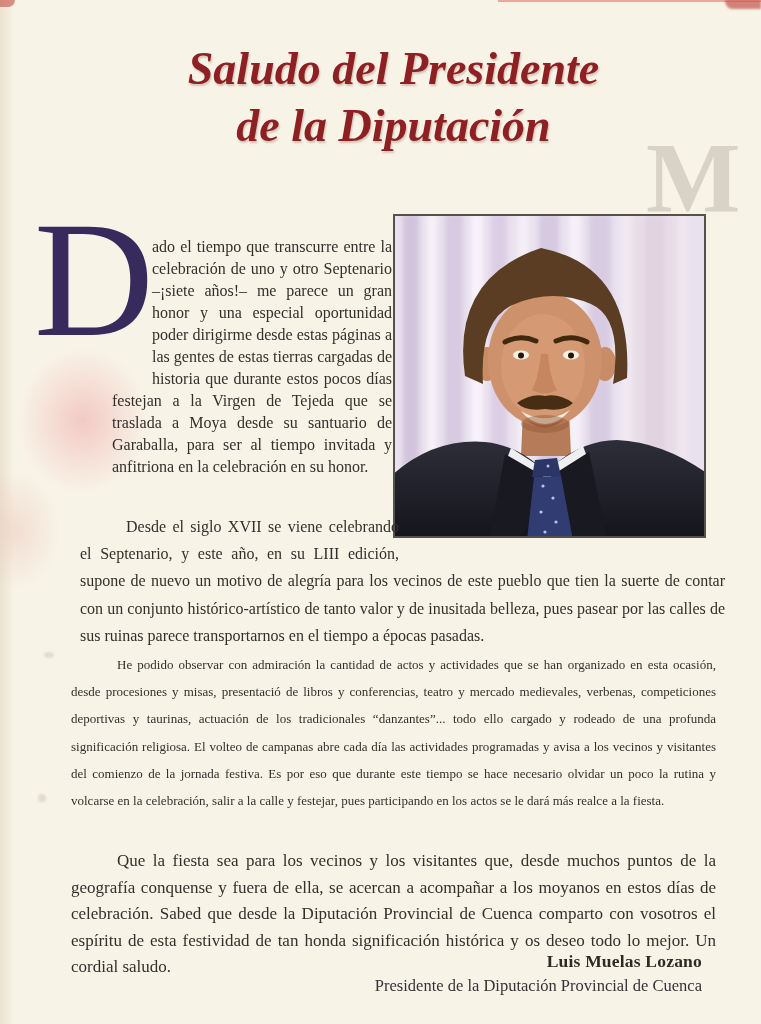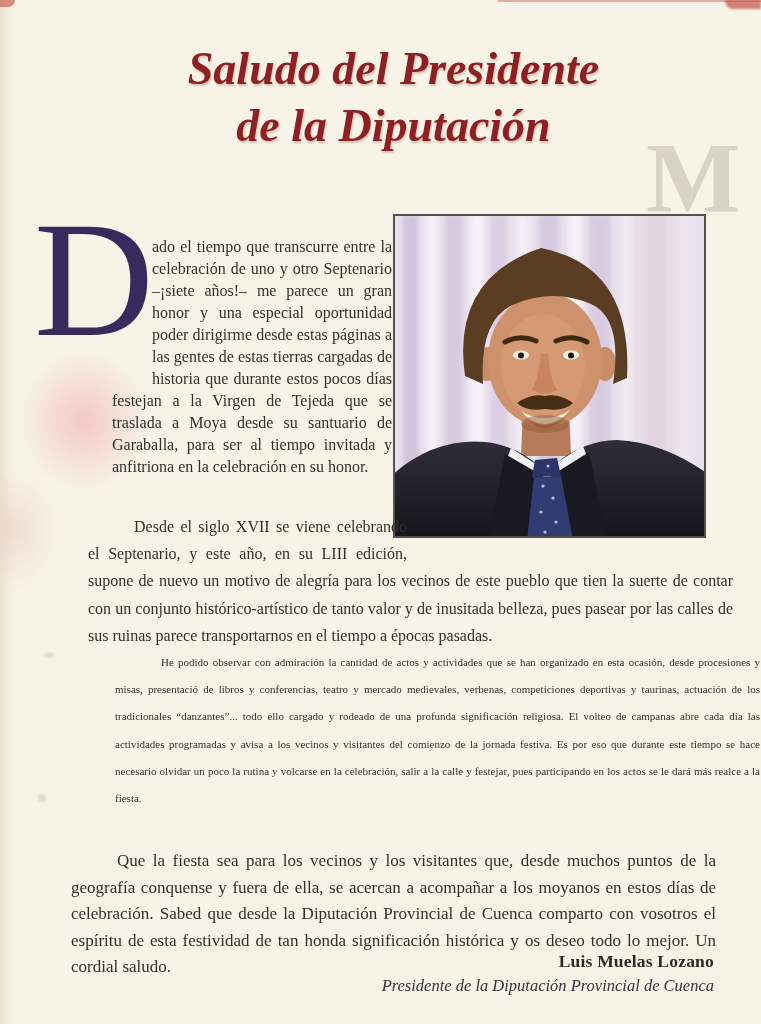--- a/index.html
+++ b/index.html
@@ -31,31 +31,31 @@
   .title-line2{display:inline-block;position:relative;padding:0 4px;}
   .title-bar{position:absolute;left:-4px;right:-30px;bottom:3px;height:11px;z-index:-1;
     background:linear-gradient(90deg,#93272a,#a83a36 55%,#8c1f22);
     box-shadow:4px 4px 2px rgba(155,140,125,0.55);transform:skewX(-28deg);}
   
   .dropcap{position:absolute;left:34px;top:196px;font-size:166px;line-height:1;
     color:#372b5e;font-family:"Liberation Serif",serif;}
   .para{position:absolute;text-align:justify;}
   .p1{left:112px;top:220px;width:280px;font-size:16px;line-height:22px;}
   .drop-spacer{float:left;width:40px;height:138px;}
-  .p2{left:88px;top:497px;width:645px;font-size:16px;line-height:27.2px;text-indent:46px;}
+  .p2{left:80px;top:497px;width:645px;font-size:16px;line-height:27.2px;text-indent:46px;}
   .photo-spacer{float:right;width:326px;height:46px;}
-  .p3{left:71px;top:638px;width:645px;font-size:11px;line-height:27.2px;text-indent:46px;margin-left:44px;}
+  .p3{left:71px;top:638px;width:645px;font-size:13px;line-height:27.2px;text-indent:46px;}
   .p4{left:71px;top:831px;width:645px;font-size:17px;line-height:26.5px;text-indent:46px;}
   
   .photo{position:absolute;left:393px;top:214px;width:313px;height:324px;}
   .photo svg{display:block;}
   
-  .signature{position:absolute;right:47px;top:951px;text-align:right;}
+  .signature{position:absolute;right:59px;top:951px;text-align:right;}
   .sig-name{font-weight:bold;font-size:17.5px;letter-spacing:0.2px;color:#2d2a26;}
-  .sig-role{font-style:italic;font-size:16.5px;margin-top:4px;color:#363239;}
+  .sig-role{font-size:16.5px;margin-top:4px;color:#363239;}
 </style>
 </head>
 <body>
 
 <div class="page">
 
   <div class="edge-left"></div>
   <div class="edge-top-line"></div>
   <div class="corner-mark-left"></div>
   <div class="corner-mark-right"></div>

